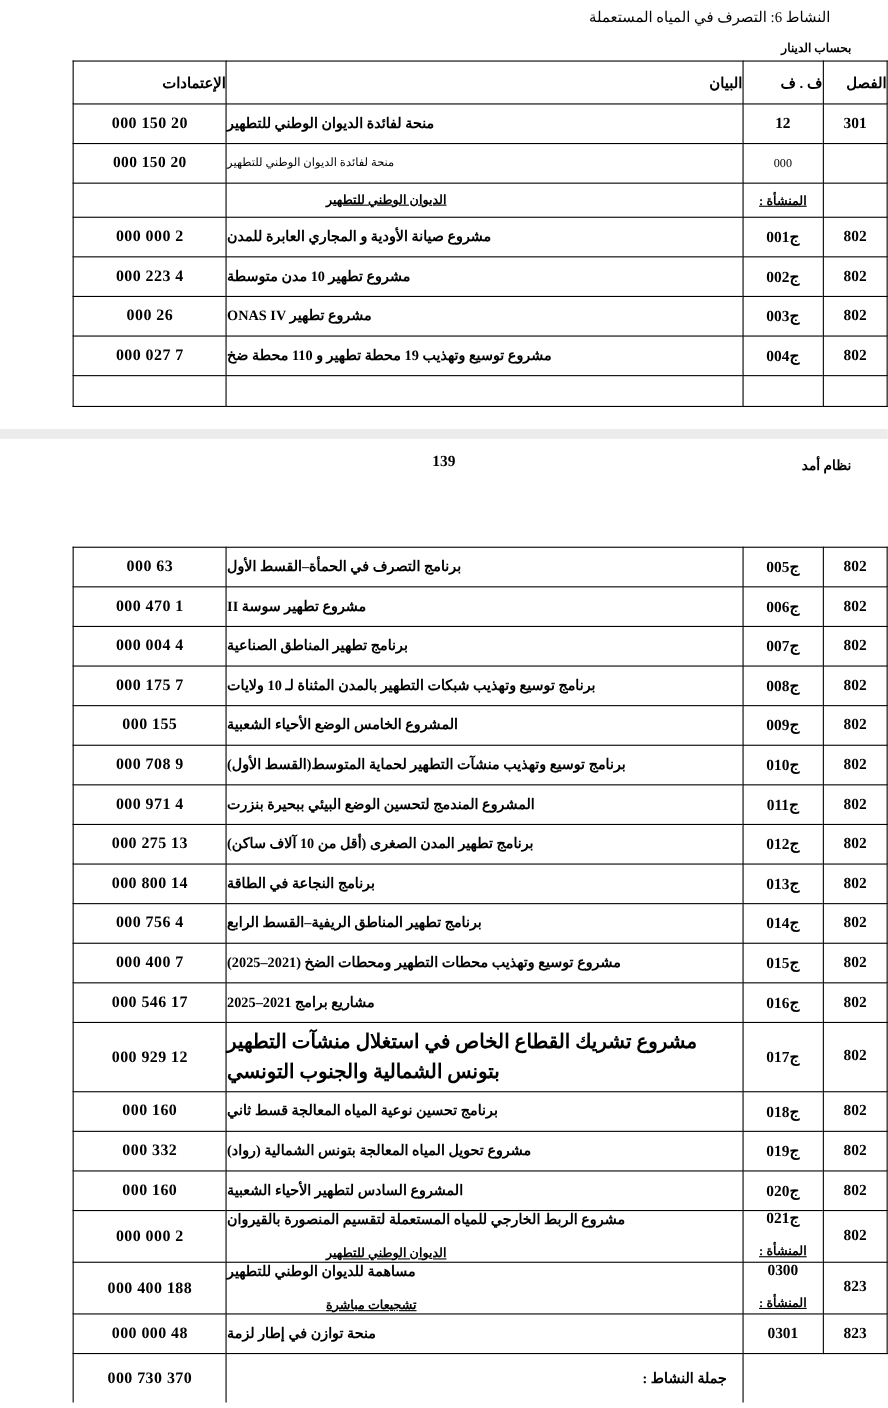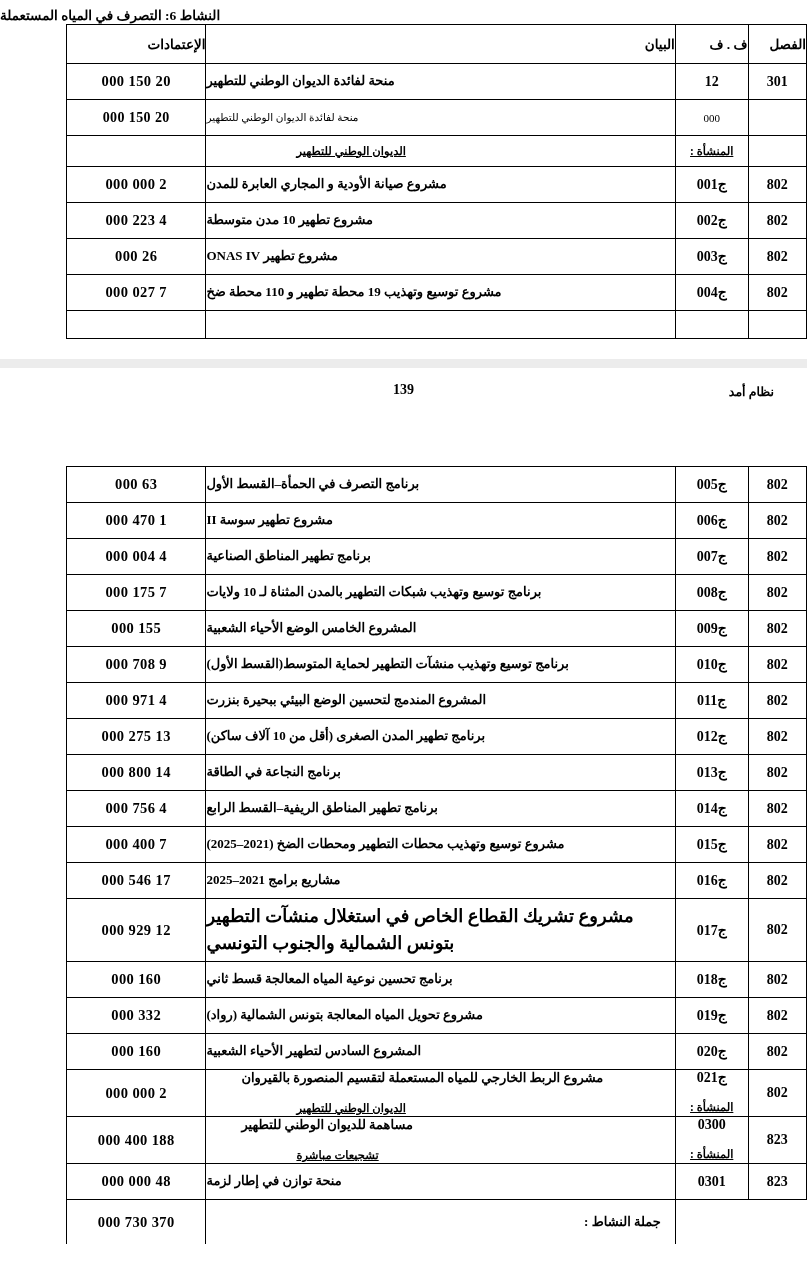--- a/index.html
+++ b/index.html
@@ -9,23 +9,23 @@
     background:#ffffff;
     font-family:"Liberation Serif","DejaVu Serif",serif;
     color:#000;
     overflow:hidden;
     position:relative;
   }
   .page{position:relative;width:807px;}
 
   
   .doc-title{
-    text-align:left;
+    text-align:right;
     font-size:13.5px;
-    font-weight:bold;
+    font-weight:normal;
     padding:7px 52px 0 0;
     direction:rtl;
     letter-spacing:.2px;
   }
   .unit-note{
     font-size:11px;
     font-weight:bold;
     padding:13px 0 5px 0;
     margin-right:33px;
     direction:rtl;
@@ -106,21 +106,21 @@
   }
   td.ff-stack .code{display:block;padding-bottom:14px;}
   td.ff-stack .inst-label{font-size:11.5px;padding-top:2px;}
   td.desig-stack{
     text-align:left;
     font-size:13px;
     font-weight:bold;
     padding:0 0 0 8px;
     line-height:1.05;
   }
-  td.desig-stack .line1{display:block;padding-bottom:16px;margin-left:35px;}
+  td.desig-stack .line1{display:block;padding-bottom:16px;}
   td.desig-stack .inst-label{text-align:left;padding-left:90px;}
 
   
   td.desig.two-line{line-height:1.5;font-size:18px;}
   tr.tall td{height:62px;}
   tr.tall-sm td{height:46px;}
 
   
   tr.total-row td.desig{
     text-align:right;
@@ -154,20 +154,21 @@
     font-family:"Liberation Serif",serif;
   }
   .gap{height:52px;}
 </style>
 </head>
 <body>
 
 <div class="page">
 
   <div class="doc-title">النشاط 6:  التصرف في المياه المستعملة</div>
+  <div class="unit-note">بحساب الدينار</div>
 
   <table class="budget" id="table1">
     <colgroup>
       <col class="c-chap">
         <col class="c-ff">
         <col class="c-desig">
         <col class="c-amount">
     </colgroup>
     <thead>
       <tr>

